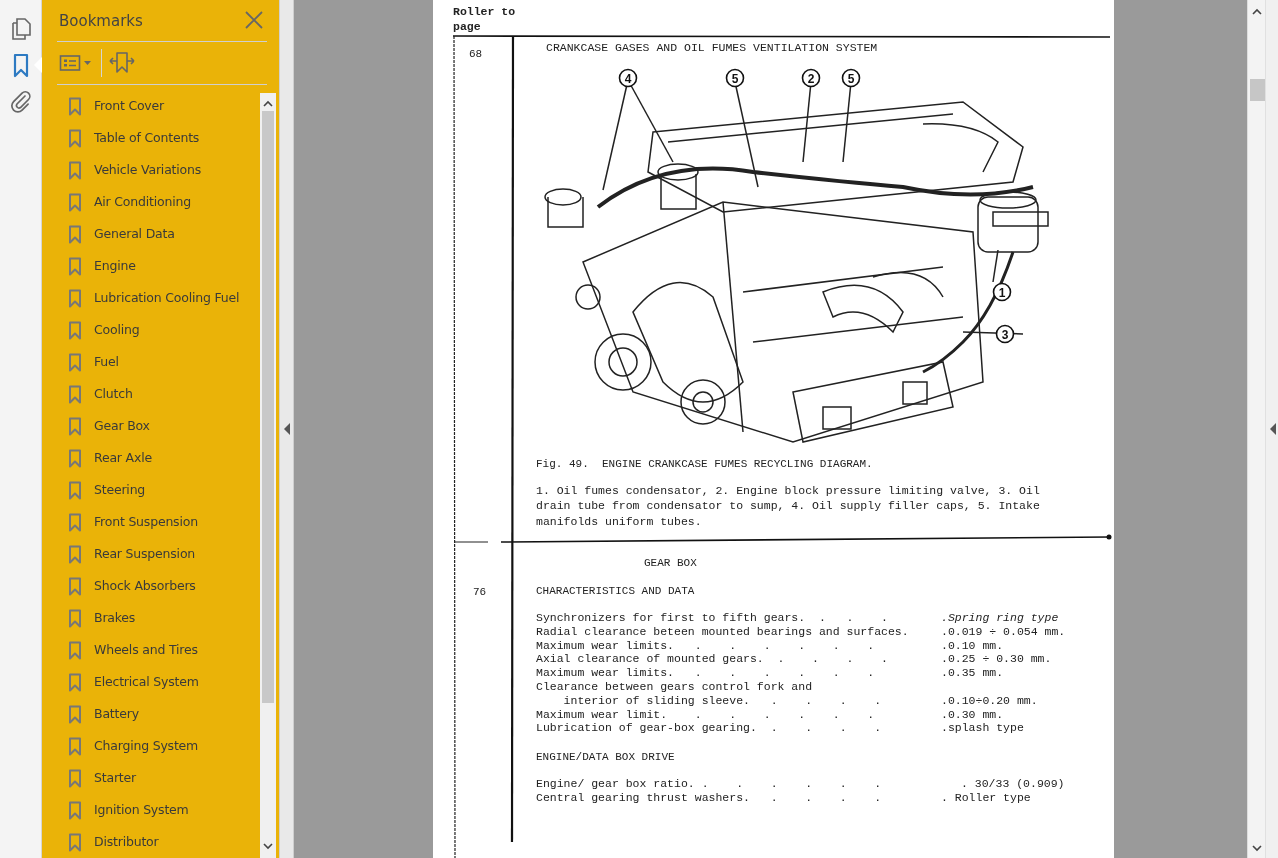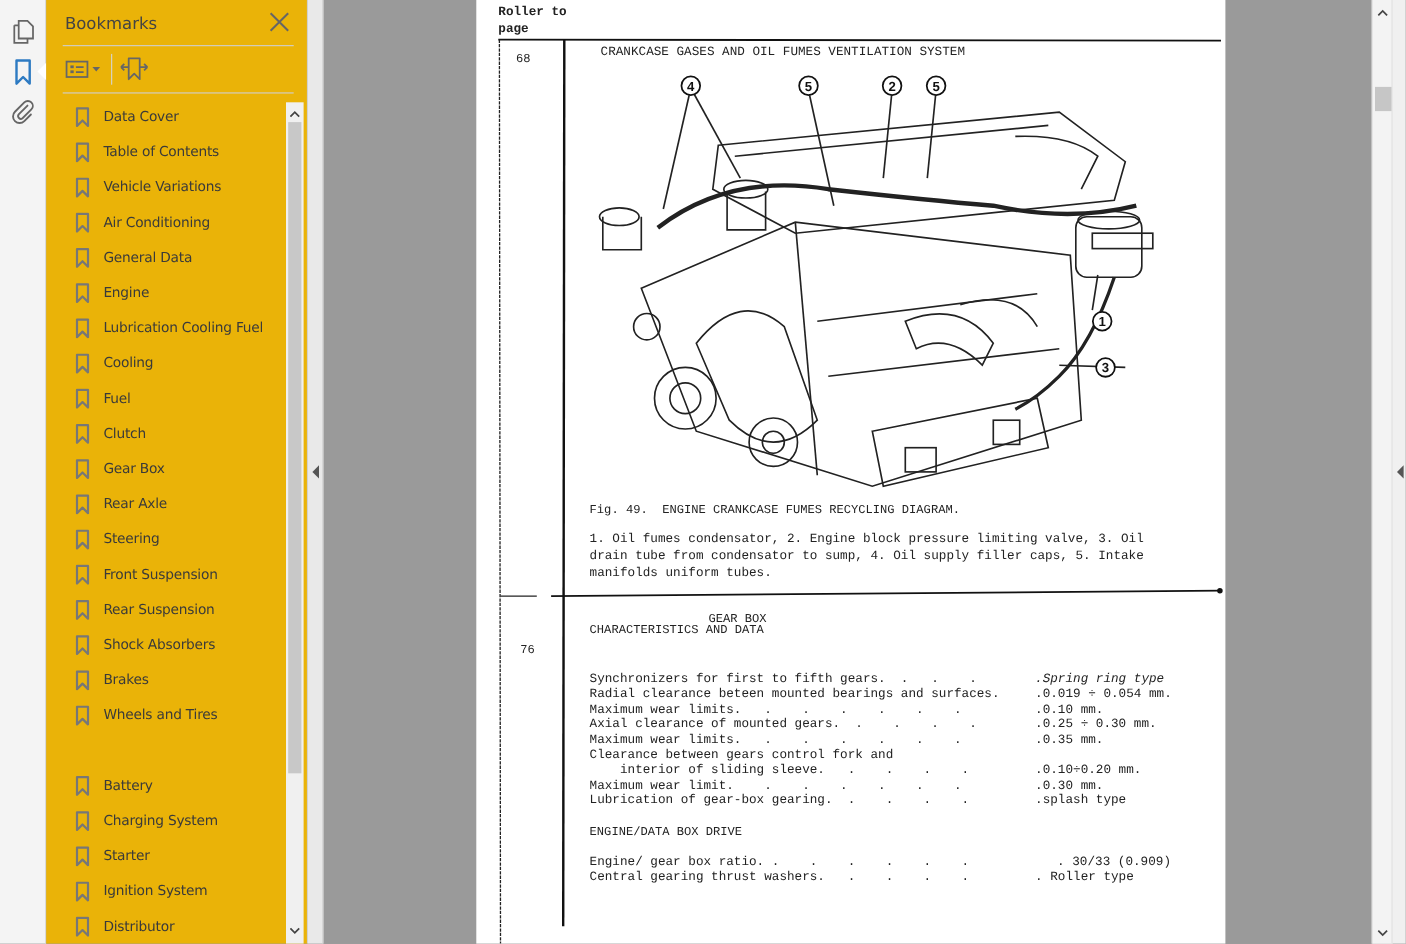--- a/index.html
+++ b/index.html
@@ -95,21 +95,21 @@
         <path d="M2 12 h7 M2 12 l3 -3 M2 12 l3 3 M26 12 h-7 M26 12 l-3 -3 M26 12 l-3 3" stroke="#666" stroke-width="1.6" fill="none"></path>
       </svg>
     </div>
     <div class="panel-sep2"></div>
 
     <div class="bm-list" id="bm-list">
         <div class="bm-item" style="top: 0px;">
           <svg class="bm-icon" viewBox="0 0 14 19">
             <path d="M2 1.5 h10 v16 l-5 -5 l-5 5 z" fill="none" stroke="#777" stroke-width="2" stroke-linejoin="round"></path>
           </svg>
-          <span class="bm-label">Data Cover</span>
+          <span class="bm-label">Front Cover</span>
         </div>
         <div class="bm-item" style="top: 32px;">
           <svg class="bm-icon" viewBox="0 0 14 19">
             <path d="M2 1.5 h10 v16 l-5 -5 l-5 5 z" fill="none" stroke="#777" stroke-width="2" stroke-linejoin="round"></path>
           </svg>
           <span class="bm-label">Table of Contents</span>
         </div>
         <div class="bm-item" style="top: 64px;">
           <svg class="bm-icon" viewBox="0 0 14 19">
             <path d="M2 1.5 h10 v16 l-5 -5 l-5 5 z" fill="none" stroke="#777" stroke-width="2" stroke-linejoin="round"></path>
@@ -198,20 +198,26 @@
           <svg class="bm-icon" viewBox="0 0 14 19">
             <path d="M2 1.5 h10 v16 l-5 -5 l-5 5 z" fill="none" stroke="#777" stroke-width="2" stroke-linejoin="round"></path>
           </svg>
           <span class="bm-label">Brakes</span>
         </div>
         <div class="bm-item" style="top: 544px;">
           <svg class="bm-icon" viewBox="0 0 14 19">
             <path d="M2 1.5 h10 v16 l-5 -5 l-5 5 z" fill="none" stroke="#777" stroke-width="2" stroke-linejoin="round"></path>
           </svg>
           <span class="bm-label">Wheels and Tires</span>
+        </div>
+        <div class="bm-item" style="top: 576px;">
+          <svg class="bm-icon" viewBox="0 0 14 19">
+            <path d="M2 1.5 h10 v16 l-5 -5 l-5 5 z" fill="none" stroke="#777" stroke-width="2" stroke-linejoin="round"></path>
+          </svg>
+          <span class="bm-label">Electrical System</span>
         </div>
         <div class="bm-item" style="top: 608px;">
           <svg class="bm-icon" viewBox="0 0 14 19">
             <path d="M2 1.5 h10 v16 l-5 -5 l-5 5 z" fill="none" stroke="#777" stroke-width="2" stroke-linejoin="round"></path>
           </svg>
           <span class="bm-label">Battery</span>
         </div>
         <div class="bm-item" style="top: 640px;">
           <svg class="bm-icon" viewBox="0 0 14 19">
             <path d="M2 1.5 h10 v16 l-5 -5 l-5 5 z" fill="none" stroke="#777" stroke-width="2" stroke-linejoin="round"></path>
@@ -340,21 +346,21 @@
         </g>
       </svg>
 
       <div class="page-text" style="left:103px;top:458px;font-size:11px;">Fig. 49.  ENGINE CRANKCASE FUMES RECYCLING DIAGRAM.</div>
       <div class="page-text" style="left:103px;top:484px;font-size:11.5px;">1. Oil fumes condensator, 2. Engine block pressure limiting valve, 3. Oil</div>
       <div class="page-text" style="left:103px;top:499px;font-size:11.5px;">drain tube from condensator to sump, 4. Oil supply filler caps, 5. Intake</div>
       <div class="page-text" style="left:103px;top:515px;font-size:11.5px;">manifolds uniform tubes.</div>
 
       <div class="page-text" style="left:211px;top:557px;font-size:11px;">GEAR BOX</div>
       <div class="page-text" style="left:40px;top:586px;font-size:11px;">76</div>
-      <div class="page-text" style="left:103px;top:567px;font-size:11px;">CHARACTERISTICS AND DATA</div>
+      <div class="page-text" style="left:103px;top:585px;font-size:11px;">CHARACTERISTICS AND DATA</div>
 
       <div id="spec-rows">
           <div class="page-text" style="left: 103px; top: 611px; font-size: 11.5px;">Synchronizers for first to fifth gears.  .   .    .</div>
           <div class="page-text" style="left: 508px; top: 611px; font-size: 11.5px; font-style: italic;">.Spring ring type</div>
           <div class="page-text" style="left: 103px; top: 624.8px; font-size: 11.5px;">Radial clearance beteen mounted bearings and surfaces.</div>
           <div class="page-text" style="left: 508px; top: 624.8px; font-size: 11.5px;">.0.019 ÷ 0.054 mm.</div>
           <div class="page-text" style="left: 103px; top: 638.6px; font-size: 11.5px;">Maximum wear limits.   .    .    .    .    .    .</div>
           <div class="page-text" style="left: 508px; top: 638.6px; font-size: 11.5px;">.0.10 mm.</div>
           <div class="page-text" style="left: 103px; top: 652.4px; font-size: 11.5px;">Axial clearance of mounted gears.  .    .    .    .</div>
           <div class="page-text" style="left: 508px; top: 652.4px; font-size: 11.5px;">.0.25 ÷ 0.30 mm.</div>

